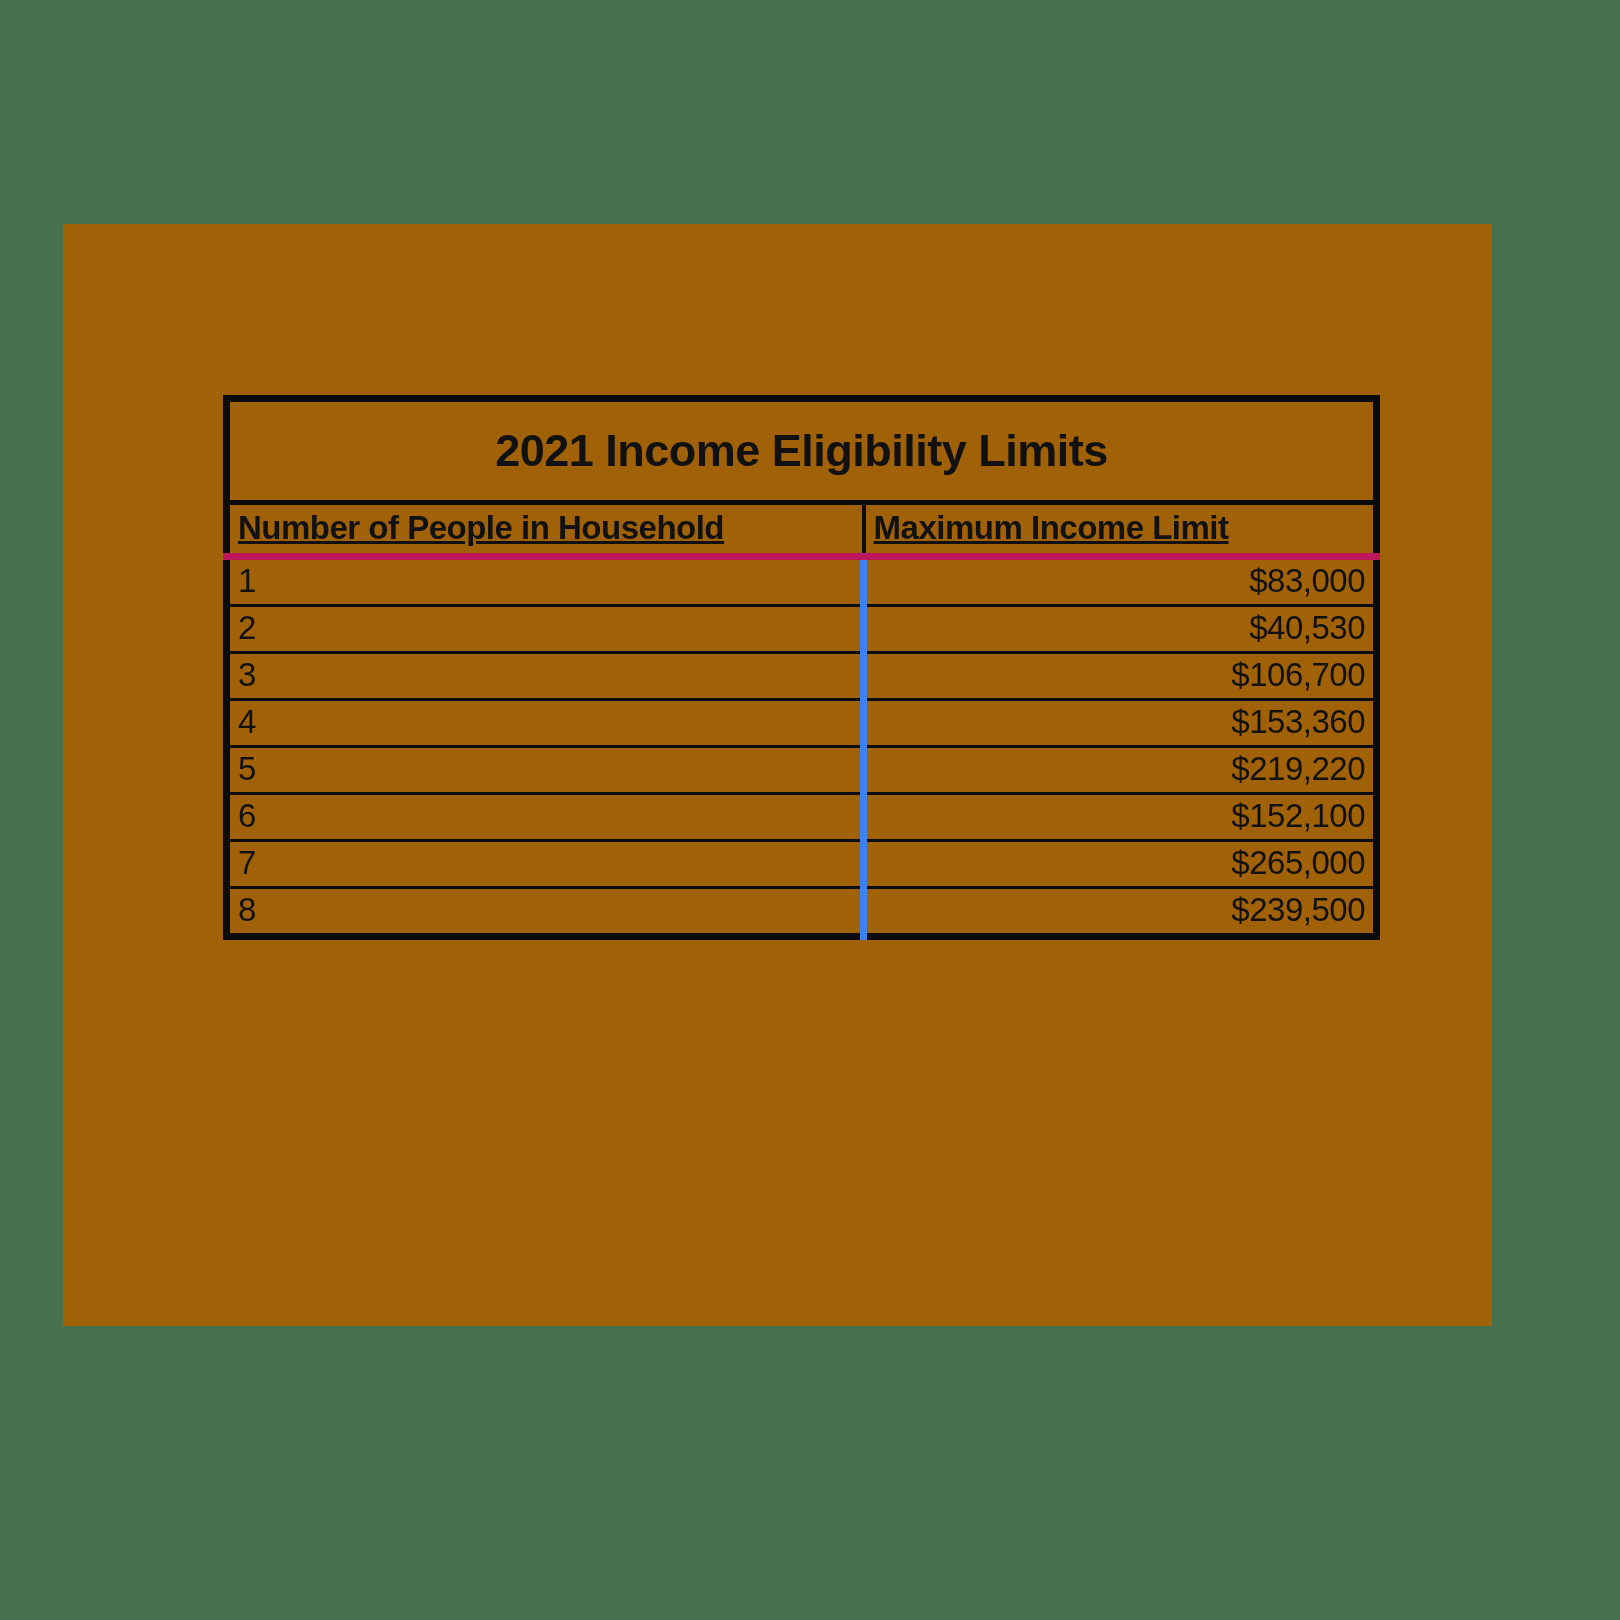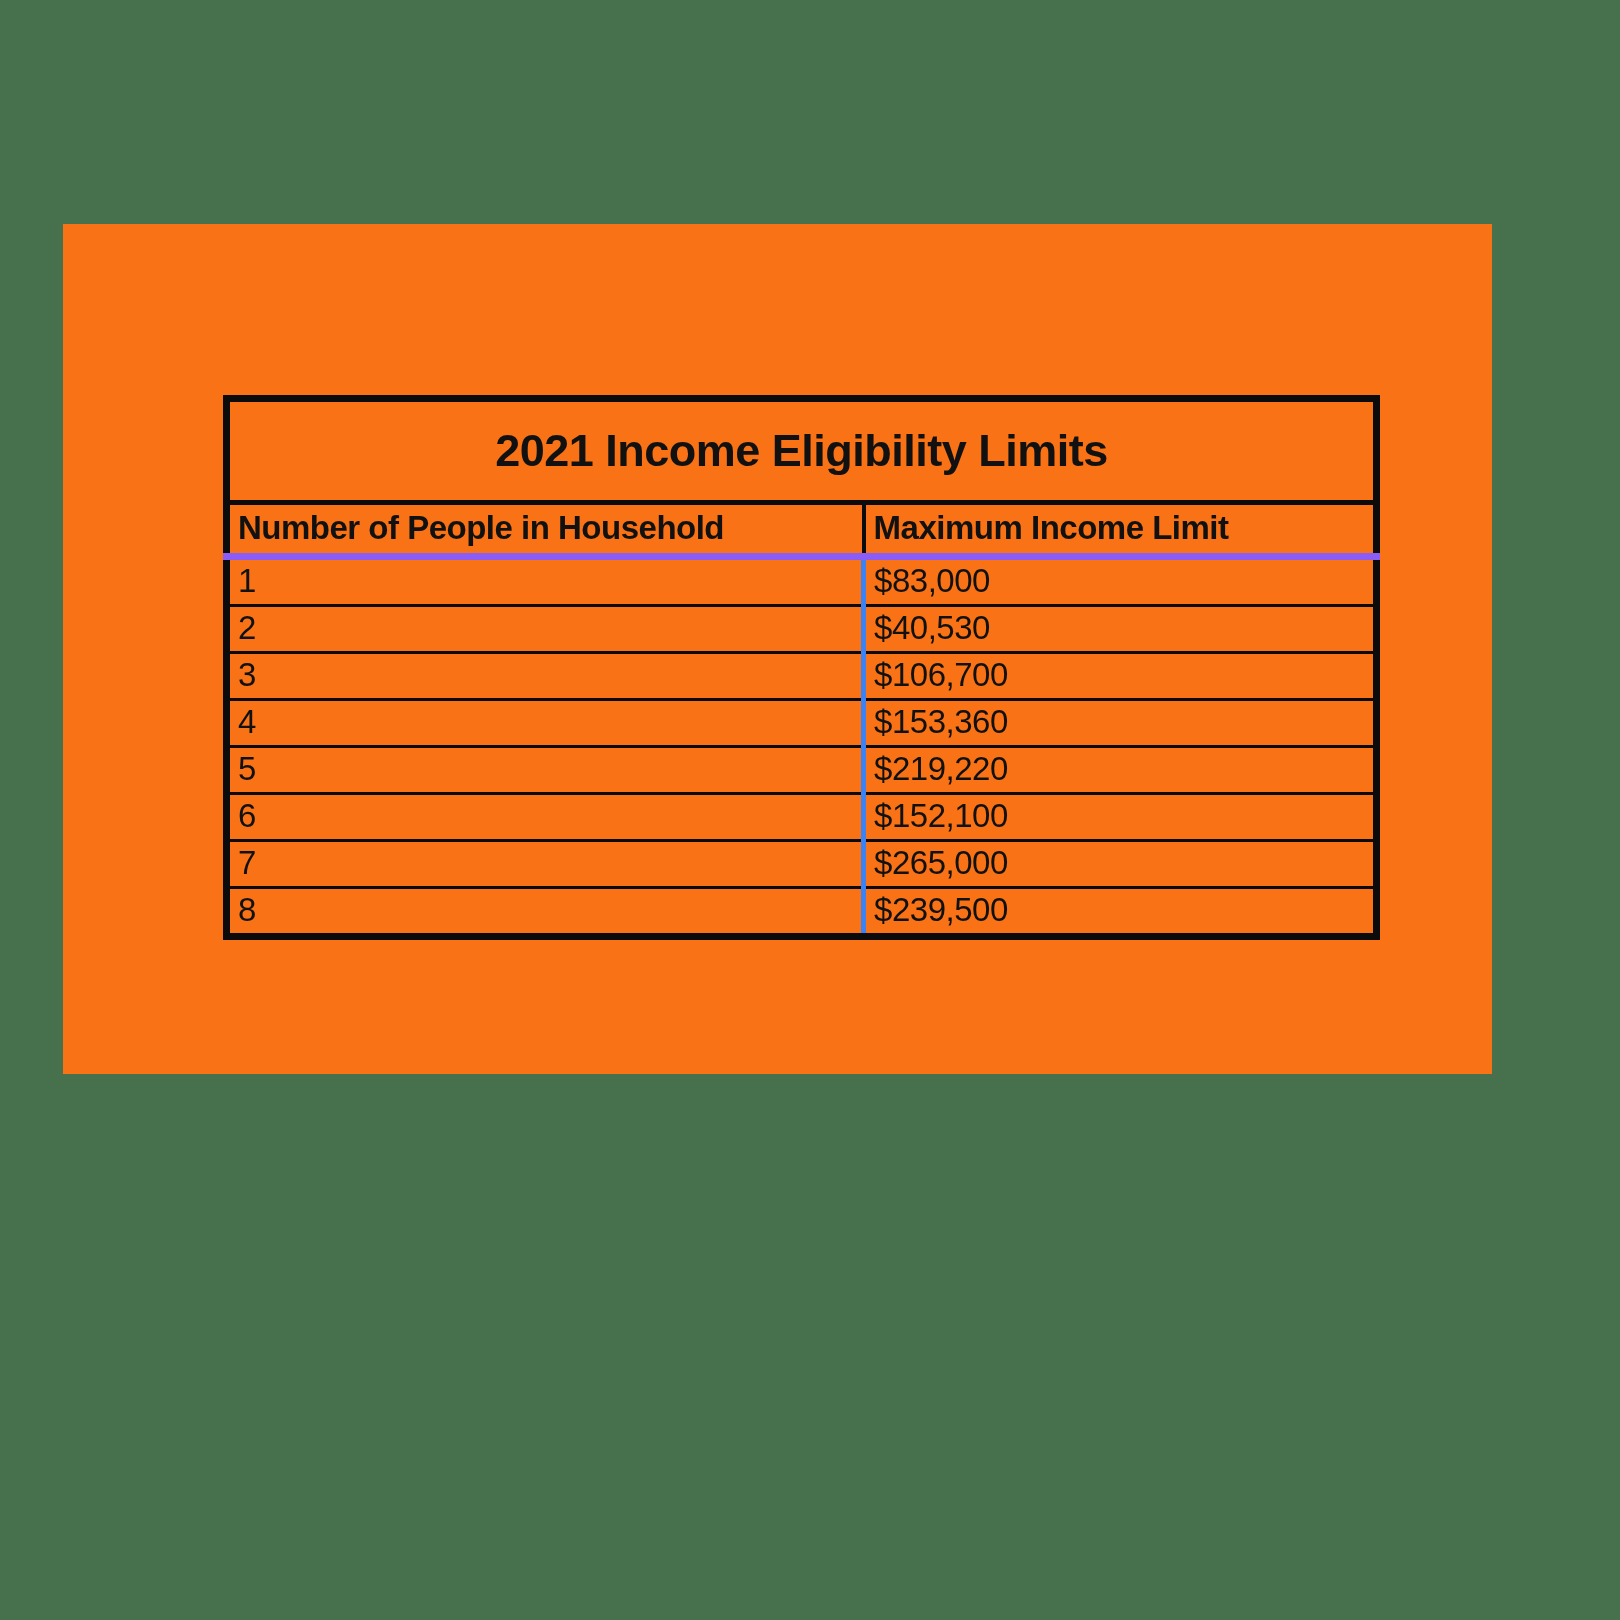--- a/index.html
+++ b/index.html
@@ -6,22 +6,22 @@
   html, body {
     width: 1620px; height: 1620px;
     font-family: "Liberation Sans", sans-serif;
     overflow: hidden;
   }
   body { background: #47704d; position: relative; }
 
   .panel {
     position: absolute;
     left: 63px; top: 224px;
-    width: 1429px; height: 850px;
-    background: #f97316;
+    width: 1429px; height: 1102px;
+    background: #a16207;
   }
 
   table.income-table {
     position: absolute;
     left: 160px; top: 171px;
     width: 1157px;
     border-collapse: collapse;
     table-layout: fixed;
     border: 7px solid #0b0b0b;
     color: #111;
@@ -37,32 +37,33 @@
     border-bottom: 5px solid #0b0b0b;
   }
 
   th.col-header {
     height: 54px;
     text-align: left;
     vertical-align: middle;
     font-weight: bold;
     font-size: 33px;
     padding: 2px 8px 4px 8px;
-    border-bottom: 7px solid #8b5cf6;
+    border-bottom: 7px solid #be185d;
+    text-decoration: underline;
   }
   th.col-header + th.col-header { border-left: 4px solid #0b0b0b; margin-top: 17px; }
 
   td.data-cell {
     height: 45px;
     font-size: 33px;
     vertical-align: middle;
     padding: 2px 8px 4px 8px;
     border-bottom: 3px solid #0b0b0b;
   }
-  td.data-cell + td.data-cell { border-left: 5px solid #3b82f6; }
+  td.data-cell + td.data-cell { border-left: 7px solid #3b82f6; text-align: right; }
 </style>
 </head>
 <body>
 
 <div class="panel">
   <table class="income-table">
     <colgroup>
       <col style="width:55.4%">
       <col style="width:44.6%">
     </colgroup>

